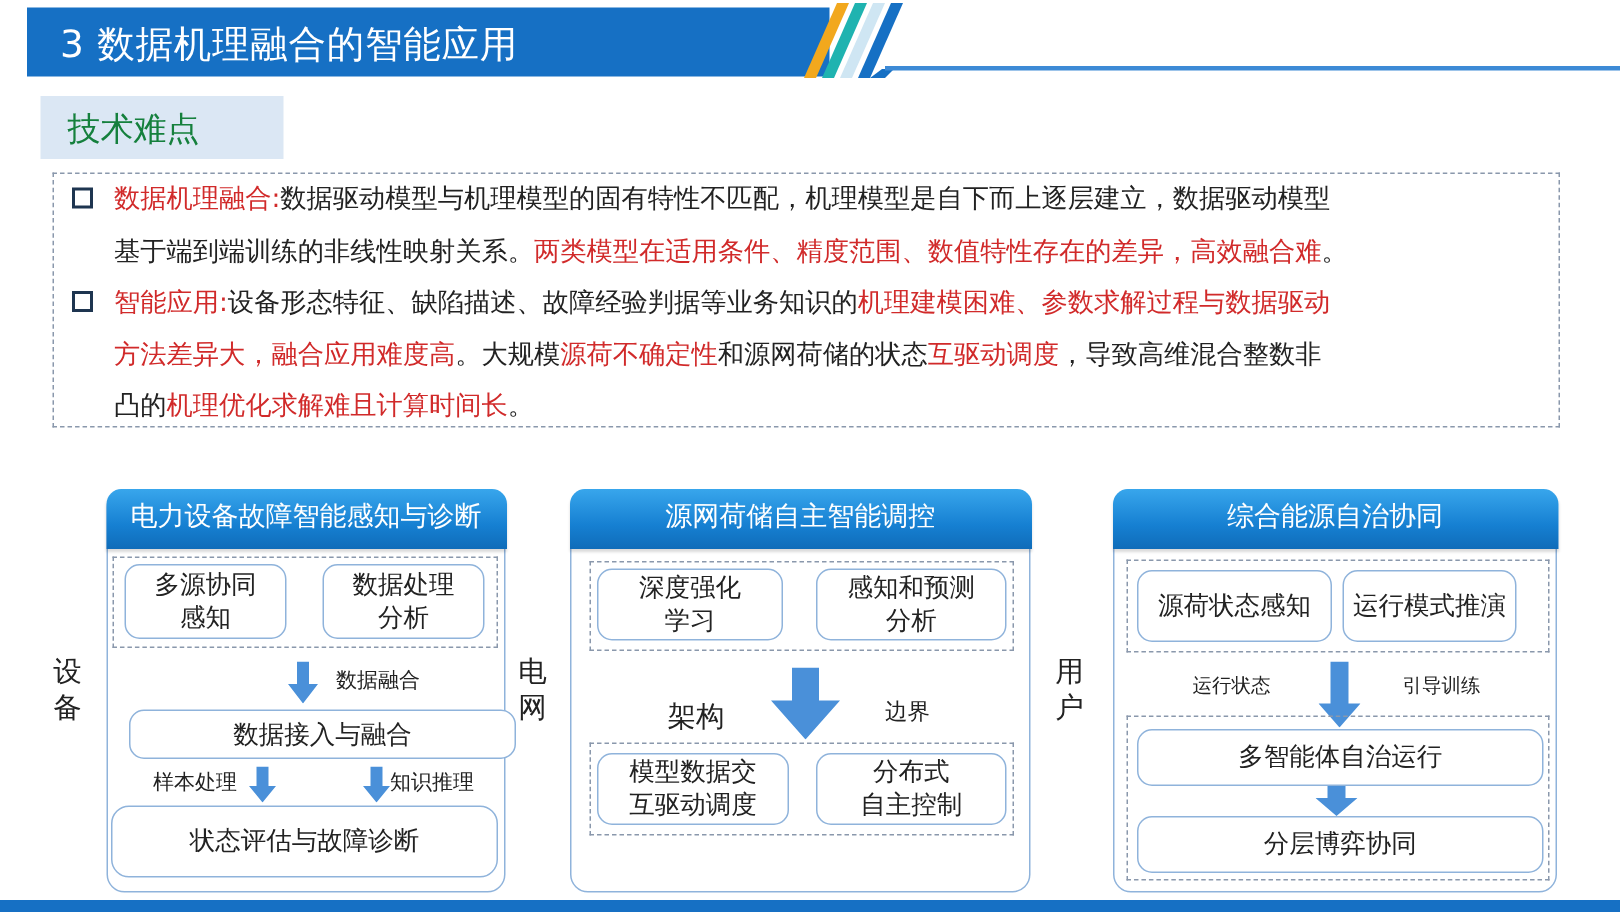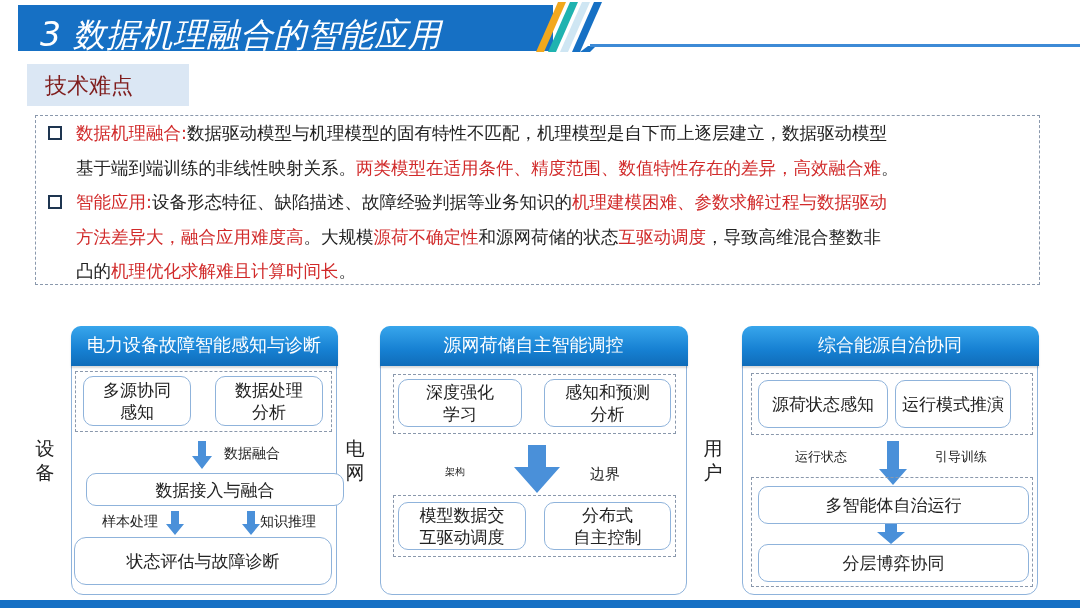--- a/index.html
+++ b/index.html
@@ -1,27 +1,27 @@
 <!DOCTYPE html>
 <html><head>
 <meta charset="utf-8">
 <style>
   * { margin: 0; padding: 0; box-sizing: border-box; }
   html, body { width: 1080px; height: 608px; background: #ffffff; overflow: hidden; }
   body { position: relative; font-family: "DejaVu Sans", "Liberation Sans", sans-serif; color: #222; }
 
   
   .title-bar { position: absolute; left: 18px; top: 5px; width: 535px; height: 46px; background: #1670c4; }
-  .title-text { position: absolute; left: 22px; top: 8px; font-size: 33px; color: #ffffff; letter-spacing: 0.5px; white-space: nowrap; font-style: italic; }
+  .title-text { position: absolute; left: 22px; top: 8px; font-size: 25px; color: #ffffff; letter-spacing: 0.5px; white-space: nowrap; }
   .stripes { position: absolute; left: 528px; top: 0; width: 90px; height: 56px; }
   .title-line { position: absolute; left: 590px; top: 44px; width: 490px; height: 3px; background: #3d8ad6; }
 
   
   .section-label { position: absolute; left: 27px; top: 64px; width: 162px; height: 42px; background: #dbe7f4; }
-  .section-label span { position: absolute; left: 18px; top: 7px; font-size: 22px; color: #7f1d1d; white-space: nowrap; }
+  .section-label span { position: absolute; left: 18px; top: 7px; font-size: 22px; color: #15803d; white-space: nowrap; }
 
   
   .diff-box { position: absolute; left: 35px; top: 115px; width: 1005px; height: 170px; border: 1.5px dashed #8a98ac; }
   .diff-para { position: absolute; left: 12px; font-size: 17.5px; line-height: 34.5px; color: #222; width: 975px; }
   .diff-para .bullet { display: inline-block; width: 14px; height: 14px; border: 2.5px solid #1e3550; margin-right: 14px; vertical-align: -1px; }
   .red { color: #d12a2a; }
   .diff-para .line { white-space: nowrap; }
   .indent { padding-left: 28px; }
 
   
@@ -122,21 +122,21 @@
           <div>学习</div>
         </div>
       </div>
     <div class="node" style="left:150px; top:4px; width:127px; height:48px;">
         <div>
           <div>感知和预测</div>
           <div>分析</div>
         </div>
       </div>
   </div>
-  <span class="small-label" style="left:64px; top:138px; font-size:10px;">架构</span>
+  <span class="small-label" style="left:64px; top:138px; font-size:19px;">架构</span>
   <svg class="arrow" style="left:133px; top:118px;" width="46" height="48" viewBox="0 0 46 48">
       <polygon points="14,0 32,0 32,22 46,22 23,48 0,22 14,22" fill="#4a90d9"></polygon>
     </svg>
   <span class="small-label" style="left:209px; top:138px; font-size:15px;">边界</span>
   <div class="dash-group" style="left:12px; top:168px; width:283px; height:62px;">
     <div class="node" style="left:4px; top:6px; width:128px; height:48px;">
         <div>
           <div>模型数据交</div>
           <div>互驱动调度</div>
         </div>

